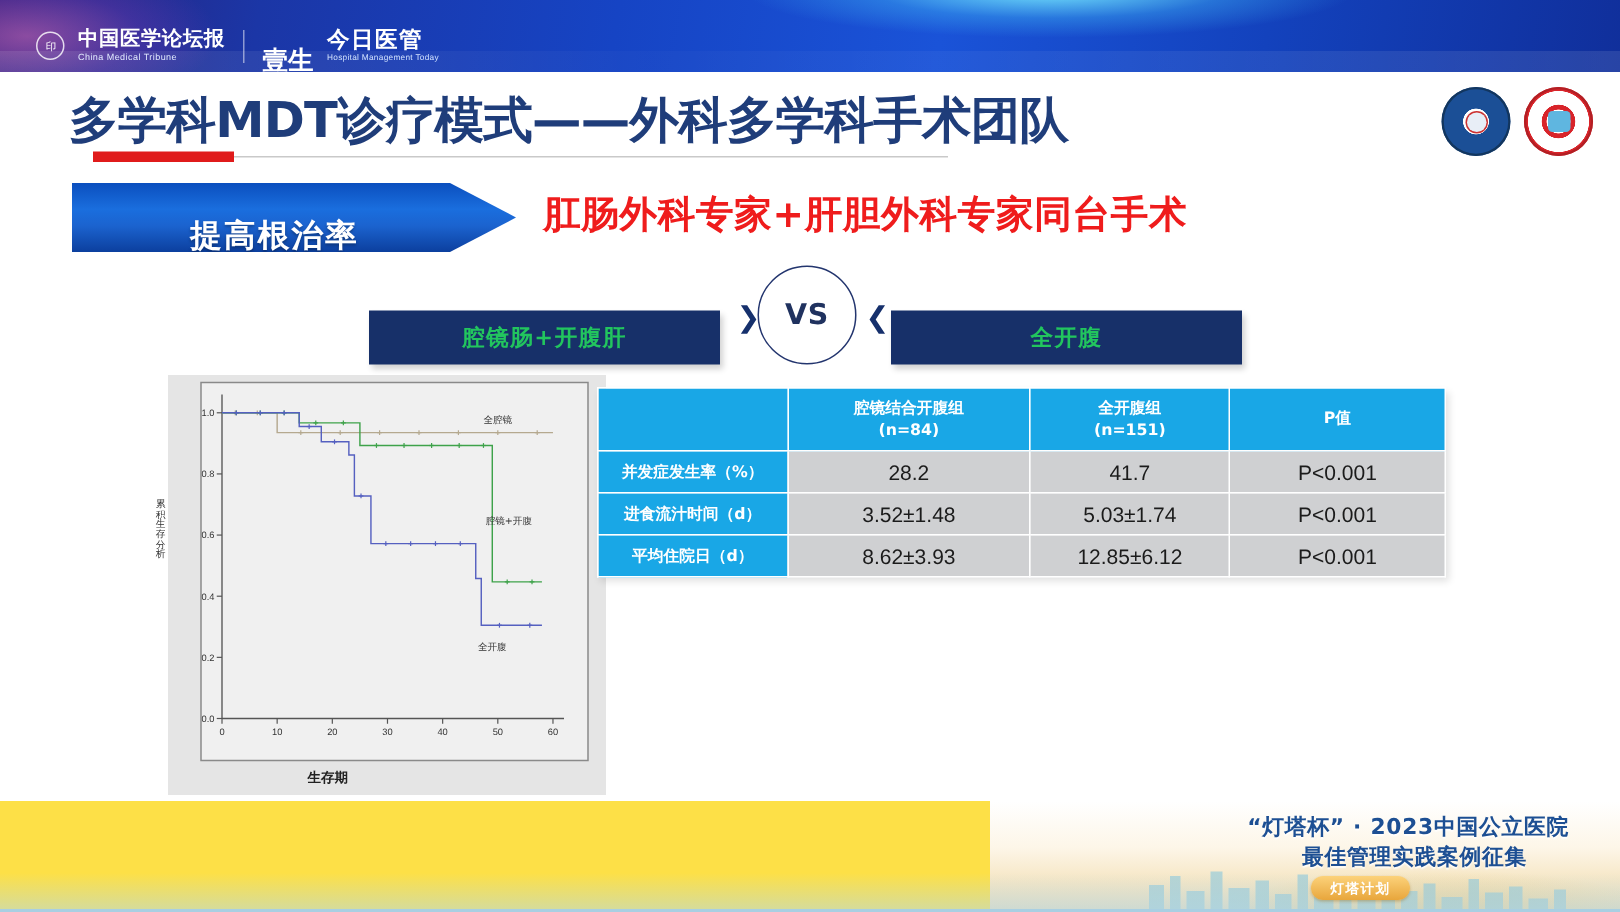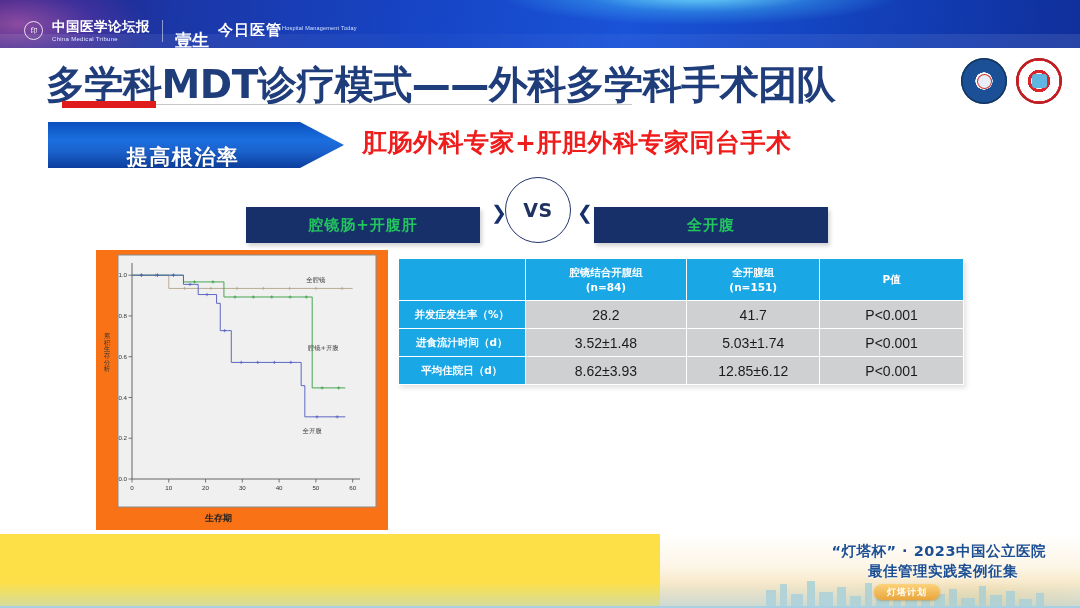--- a/index.html
+++ b/index.html
@@ -28,42 +28,42 @@
     width:17px;height:17px;border-radius:50%;border:1.4px solid rgba(255,255,255,.82);
     display:flex;align-items:center;justify-content:center;
     font-size:7px;color:#fff;letter-spacing:-1px;
   }
   .cmt-txt{display:flex;flex-direction:column;line-height:1;}
   .cmt-cn{font-size:13.5px;color:#fff;font-weight:bold;letter-spacing:.5px;
           font-family:"DejaVu Sans",sans-serif;}
   .cmt-en{font-size:6px;color:#dfe8ff;letter-spacing:.3px;margin-top:2.5px;}
   .hdr-div{width:1px;height:22px;background:rgba(255,255,255,.5);margin:0 3px;}
   .ys{font-size:17px;color:#fff;font-weight:bold;font-family:"DejaVu Sans",sans-serif;margin-top:20px;}
-  .jr-txt{display:flex;flex-direction:row;line-height:1;}
+  .jr-txt{display:flex;flex-direction:column;line-height:1;}
   .jr-cn{font-size:15px;color:#fff;font-weight:bold;letter-spacing:1px;font-family:"DejaVu Sans",sans-serif;}
   .jr-en{font-size:5.5px;color:#cfe0ff;letter-spacing:.2px;margin-top:3px;}
 
   .hdr-right{position:absolute;right:22px;top:10px;display:flex;align-items:center;gap:14px;}
   .lh-logo{font-size:15px;color:#fff;font-weight:bold;font-style:italic;
            letter-spacing:1px;font-family:"DejaVu Sans",sans-serif;
            text-shadow:0 0 4px rgba(160,210,255,.8);}
   .dt-logo{display:flex;align-items:center;gap:4px;}
   .dt-tower{
     width:0;height:0;border-left:5px solid transparent;border-right:5px solid transparent;
     border-bottom:18px solid #f0b43c;position:relative;
   }
   .dt-tower:after{content:"";position:absolute;left:-3px;top:3px;width:6px;height:5px;
                   background:#fff7d9;border-radius:1px;}
   .dt-cn{font-size:14px;color:#fff;font-weight:bold;letter-spacing:.5px;font-family:"DejaVu Sans",sans-serif;}
 
   
   .title{
     position:absolute;left:46px;top:58px;
     font-family:"DejaVu Sans",sans-serif;
-    font-size:39px;font-weight:bold;color:#1f3d7a;letter-spacing:-.5px;
+    font-size:33px;font-weight:bold;color:#1f3d7a;letter-spacing:-.5px;
     white-space:nowrap;
   }
   .rule{position:absolute;left:62px;top:101px;width:570px;height:7px;}
   .rule-red{position:absolute;left:0;top:0;width:94px;height:7px;background:#e01b1b;}
   .rule-gray{position:absolute;left:94px;top:3px;width:476px;height:1.3px;background:#c9c9c9;}
 
   
   .emblems{position:absolute;right:18px;top:58px;display:flex;gap:9px;}
   .emb{width:46px;height:46px;border-radius:50%;position:relative;}
   .emb-blue{
@@ -133,21 +133,21 @@
   .tbl thead th.blank{background:#19a7e6;}
   .tbl td.rowhead{
     background:#19a7e6;color:#fff;font-size:10.5px;font-weight:bold;
     font-family:"DejaVu Sans",sans-serif;text-align:center;height:27px;
   }
   .tbl td.val{
     background:#cfd0d2;color:#1b1b1b;font-size:14px;text-align:center;height:27px;
     font-family:"Liberation Sans",sans-serif;
   }
   .c1{width:127px;} .c2{width:162px;} .c3{width:133px;} .c4{width:144px;}
-  .chart-outer{position:absolute;left:96px;top:250px;width:292px;height:280px;background:#f97316;}
+  .chart-outer{position:absolute;left:112px;top:250px;width:292px;height:280px;background:#e5e5e5;}
   .ylab{
     position:absolute;left:101px;top:333px;width:12px;
     font-size:6.5px;color:#333;line-height:1.02;text-align:center;
     font-family:"DejaVu Sans",sans-serif;letter-spacing:0;
   }
   .xlab{position:absolute;left:205px;top:512px;font-size:9px;color:#222;font-weight:bold;
         font-family:"DejaVu Sans",sans-serif;}
 
   
   .concl{position:absolute;left:392px;top:428px;line-height:1.12;}

